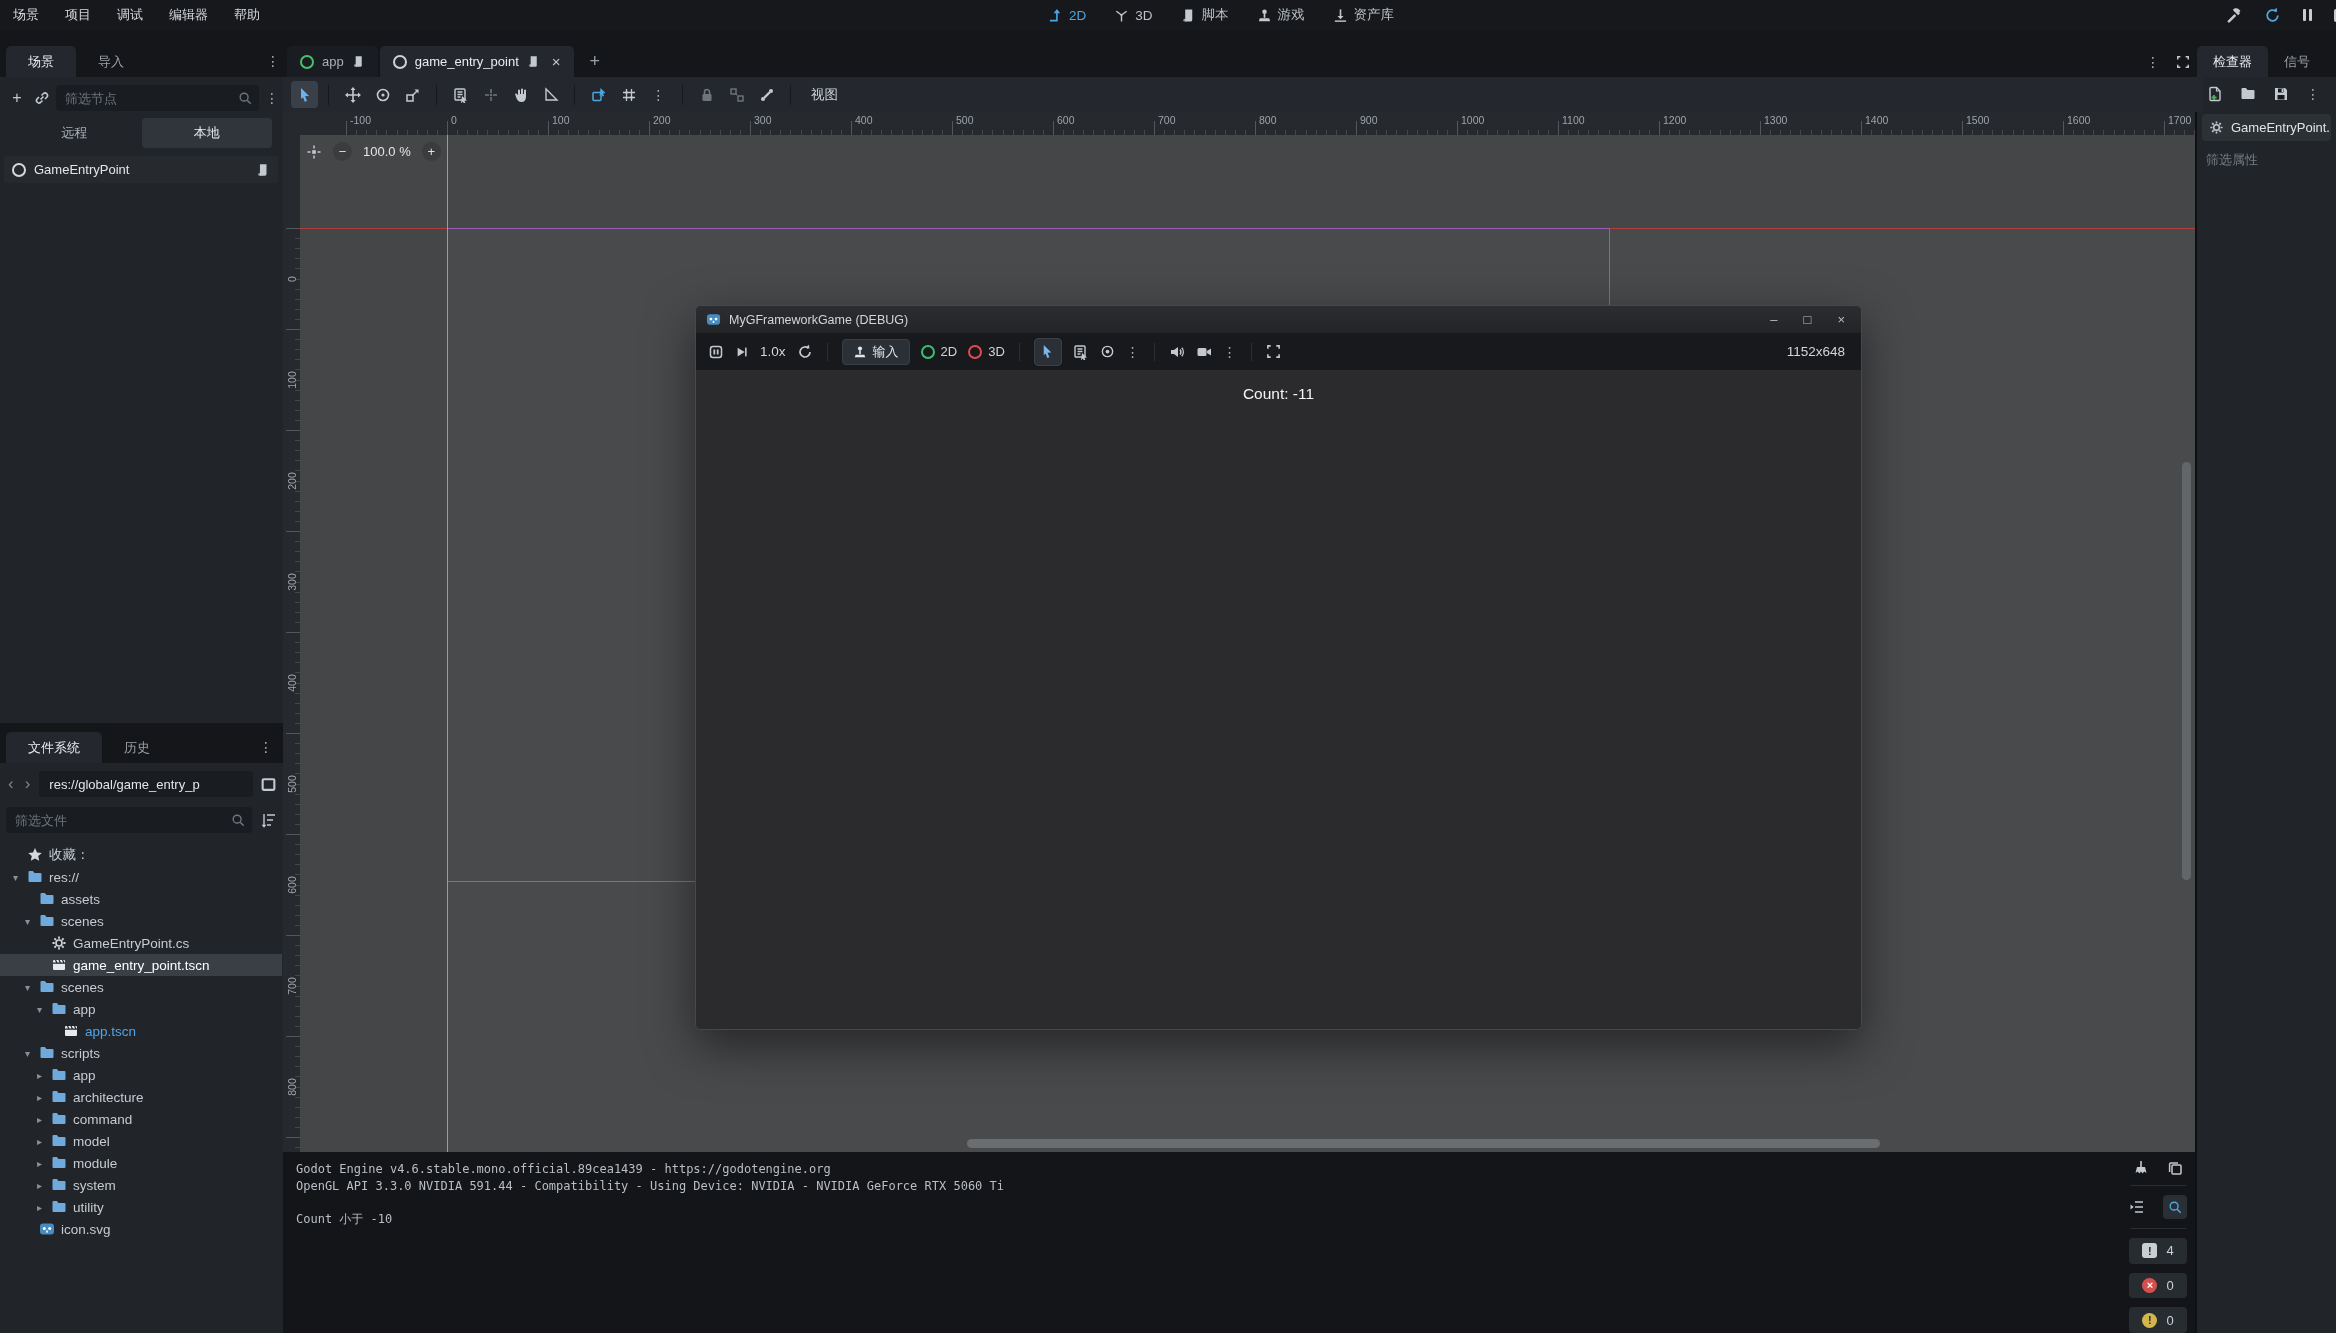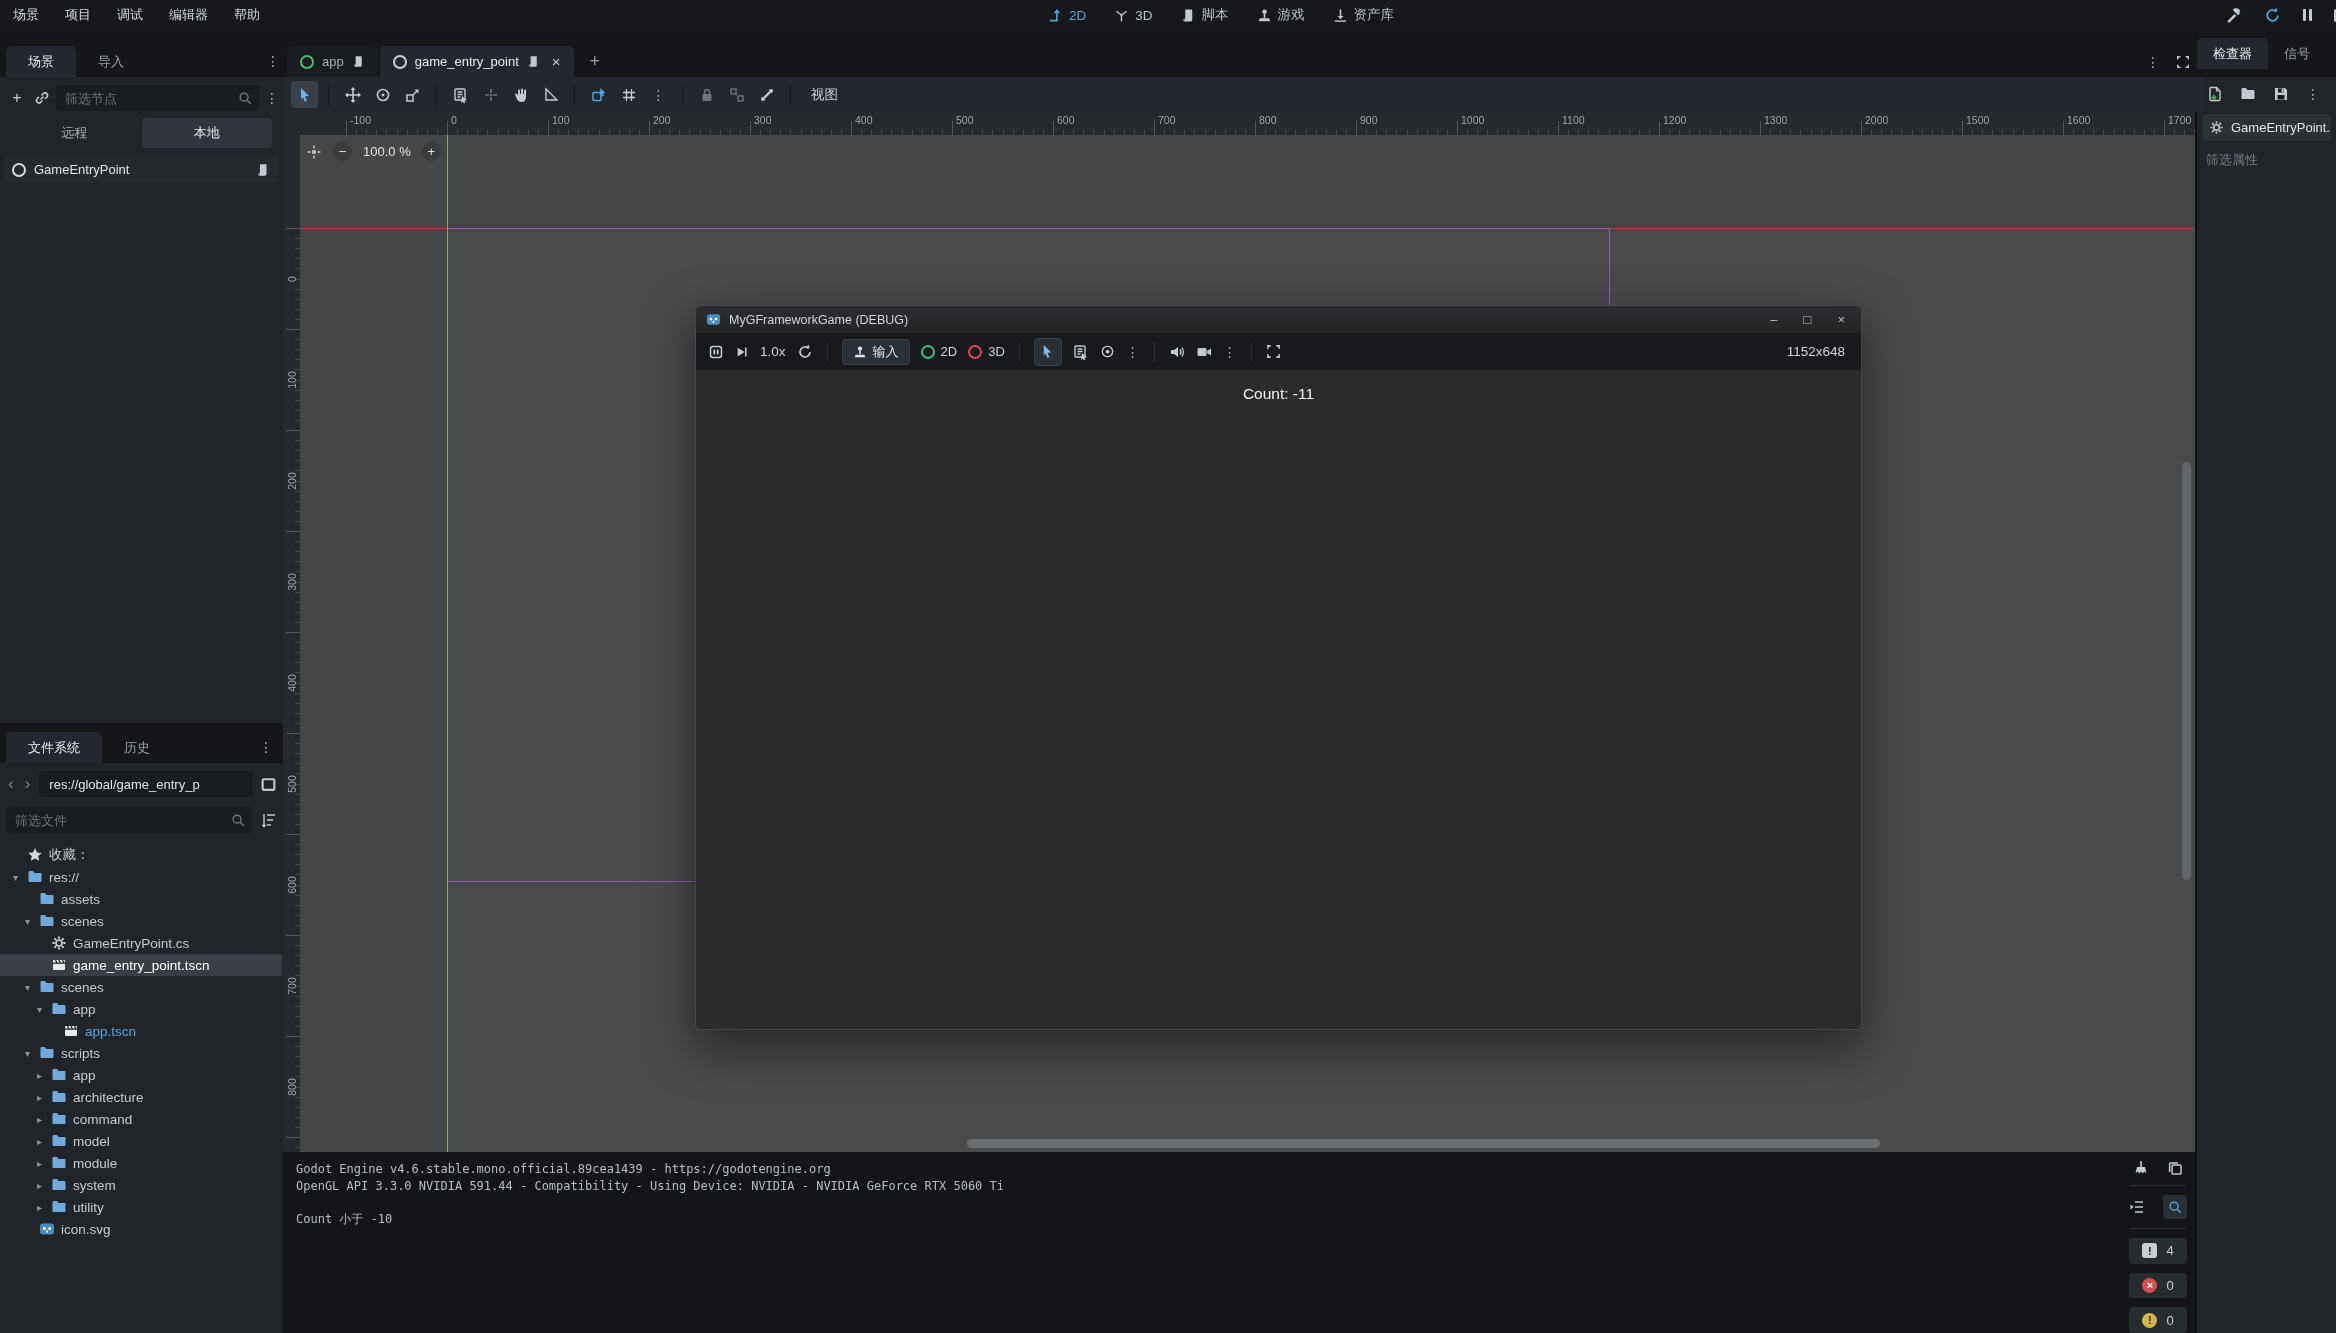--- a/index.html
+++ b/index.html
@@ -28,21 +28,21 @@
   .dtab.active{background:#24282e;color:#e8eaec;}
   .stabs{position:absolute;left:287px;bottom:0;display:flex;height:31px;align-items:stretch;}
   .stab{display:flex;align-items:center;gap:8px;padding:0 13px;color:#a9afb6;background:#191c20;
         border-radius:5px 5px 0 0;margin-right:2px;}
   .stab.active{background:#24282e;color:#e9ebed;}
   .ring{width:10px;height:10px;border:2px solid #4bbf6b;border-radius:50%;}
   .ring.grey{border-color:#cdd2d6}
   .tabclose{margin-left:4px;color:#c4c9ce;font-size:15px}
   .tabplus{display:flex;align-items:center;padding:0 14px;color:#9aa0a7;font-size:18px}
   .strip-icons{position:absolute;left:2146px;bottom:7px;display:flex;gap:16px;align-items:center;color:#aab0b6}
-  .itabs{position:absolute;left:2197px;bottom:8px;display:flex;height:31px;font-family:Liberation Serif, serif;}
+  .itabs{position:absolute;left:2197px;bottom:0;display:flex;height:31px;font-family:Liberation Serif, serif;}
   .dots{font-size:14px;color:#aab0b6;letter-spacing:0;}
   
   .ldock{position:absolute;left:0;top:77px;width:283px;bottom:0;background:#21252a;}
   .scene-filter{position:absolute;top:7px;left:6px;right:4px;height:28px;display:flex;align-items:center;gap:6px;}
   .sqbtn{width:22px;height:22px;display:flex;align-items:center;justify-content:center;color:#c3c9cf;font-size:16px}
   .searchbox{flex:1;height:26px;background:#191c20;border-radius:4px;display:flex;align-items:center;
              padding:0 7px;gap:6px;min-width:0;}
   .searchbox input{flex:1;background:none;border:none;outline:none;color:#dfe3e6;font:inherit;min-width:0;}
   .searchbox input::placeholder{color:#6e757c;opacity:1}
   .rl-toggle{position:absolute;top:41px;left:9px;right:11px;height:30px;display:flex;gap:2px;}
@@ -789,21 +789,21 @@
         <span>400</span>
         <span>500</span>
         <span>600</span>
         <span>700</span>
         <span>800</span>
         <span>900</span>
         <span>1000</span>
         <span>1100</span>
         <span>1200</span>
         <span>1300</span>
-        <span>2000</span>
+        <span>1400</span>
         <span>1500</span>
         <span>1600</span>
         <span>1700</span>
       </div>
   </div>
   <div class="vruler">
     <div class="vlabels">
 
     <span>
           <b>0</b>

